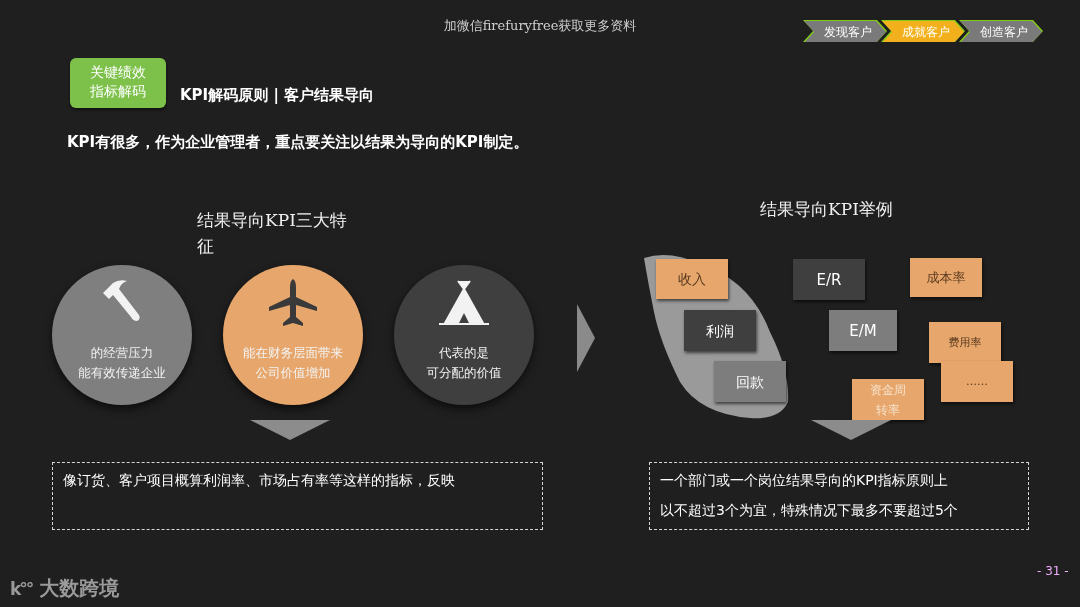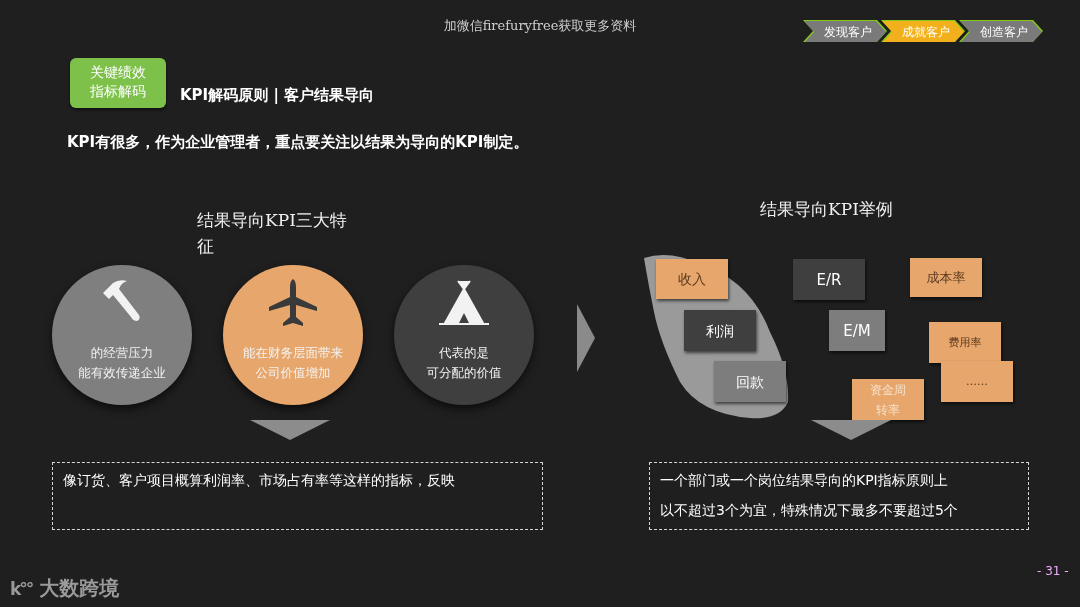--- a/index.html
+++ b/index.html
@@ -106,21 +106,21 @@
 <div class="abs sec-title" style="left:760px;top:196px;">结果导向KPI举例</div>
 
 <svg class="abs" style="left:640px;top:252px;" width="160" height="170" viewBox="0 0 160 170">
   <path d="M4 6 Q30 -2 60 12 Q110 28 130 80 Q150 120 148 150 Q140 168 110 166 Q60 162 40 130 Q20 90 14 60 Q8 30 4 6 Z" fill="#9a9a9a"></path>
 </svg>
 
 <div class="tile orange" style="left:656px;top:259px;width:72px;height:40px;">收入</div>
 <div class="tile dark" style="left:684px;top:310px;width:72px;height:41px;">利润</div>
 <div class="tile mid" style="left:714px;top:361px;width:72px;height:41px;">回款</div>
 <div class="tile dark" style="left:793px;top:259px;width:72px;height:41px;font-family:'DejaVu Sans',sans-serif;font-size:15px;">E/R</div>
-<div class="tile mid" style="left:829px;top:310px;width:56px;height:41px;font-family:'DejaVu Sans',sans-serif;font-size:15px;">E/M</div>
+<div class="tile mid" style="left:829px;top:310px;width:68px;height:41px;font-family:'DejaVu Sans',sans-serif;font-size:15px;">E/M</div>
 <div class="tile orange" style="left:910px;top:258px;width:72px;height:39px;font-size:13px;">成本率</div>
 <div class="tile orange" style="left:929px;top:322px;width:72px;height:41px;font-size:11px;font-family:Liberation Mono, monospace;">费用率</div>
 <div class="tile orange light" style="left:852px;top:379px;width:72px;height:41px;font-size:12px;flex-direction:column;">
   <div>资金周</div>
   <div>转率</div>
 </div>
 <div class="tile orange" style="left:941px;top:361px;width:72px;height:41px;font-size:11px;">……</div>
 
 <div class="abs tri-down" style="left:811px;top:420px;"></div>
 

